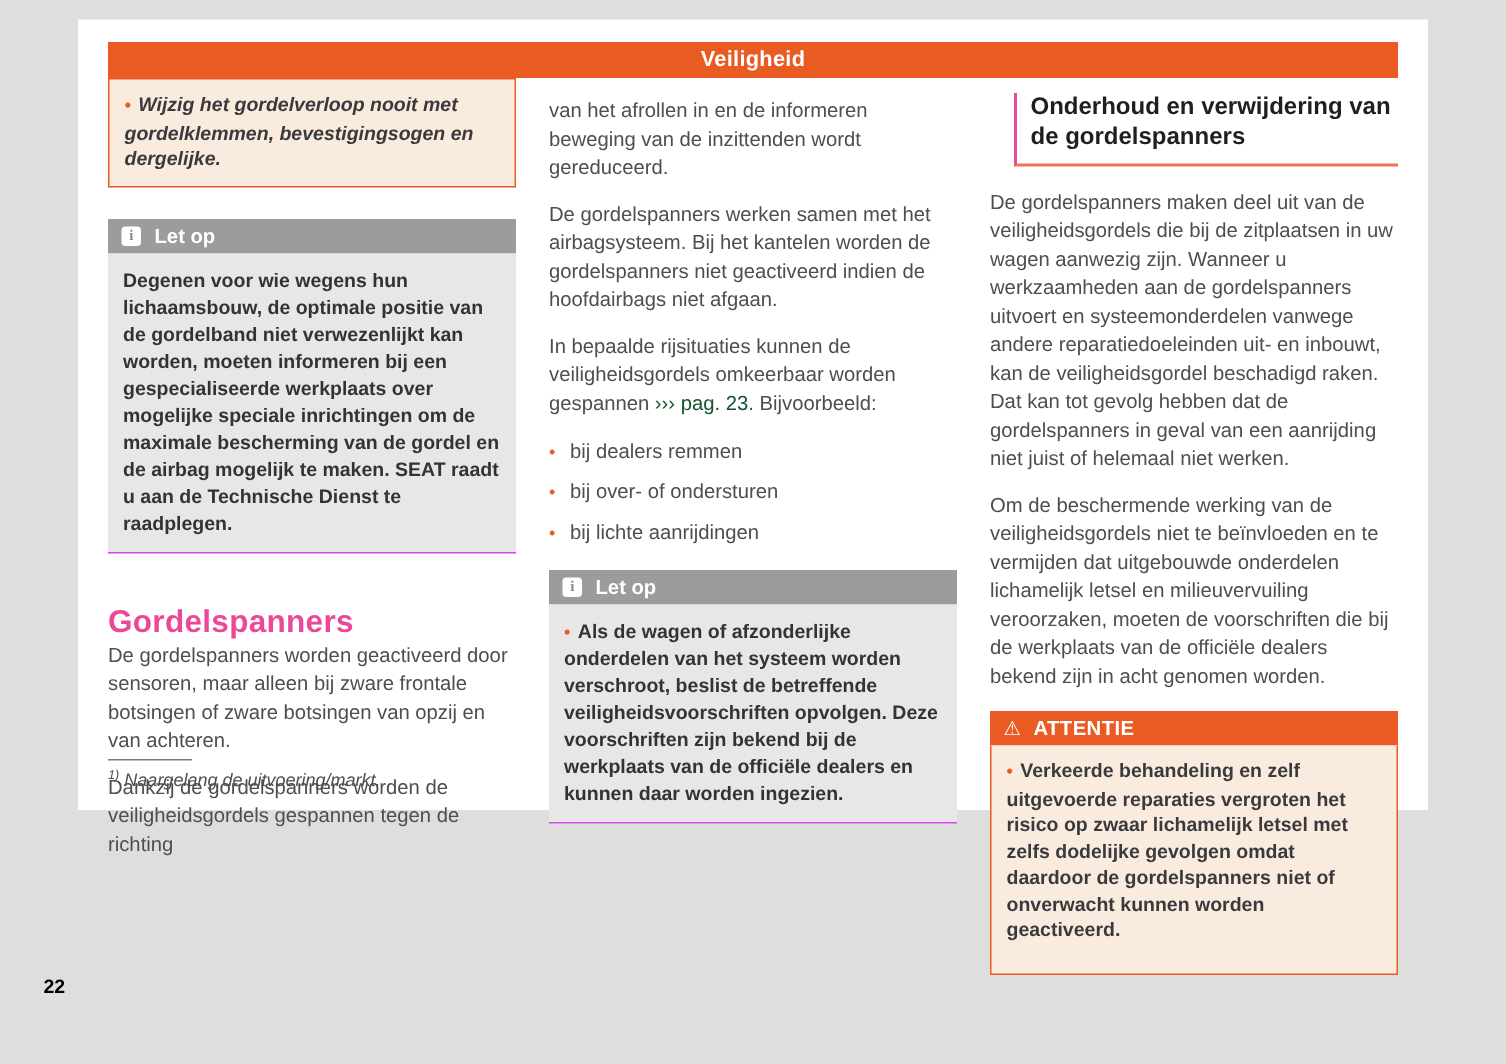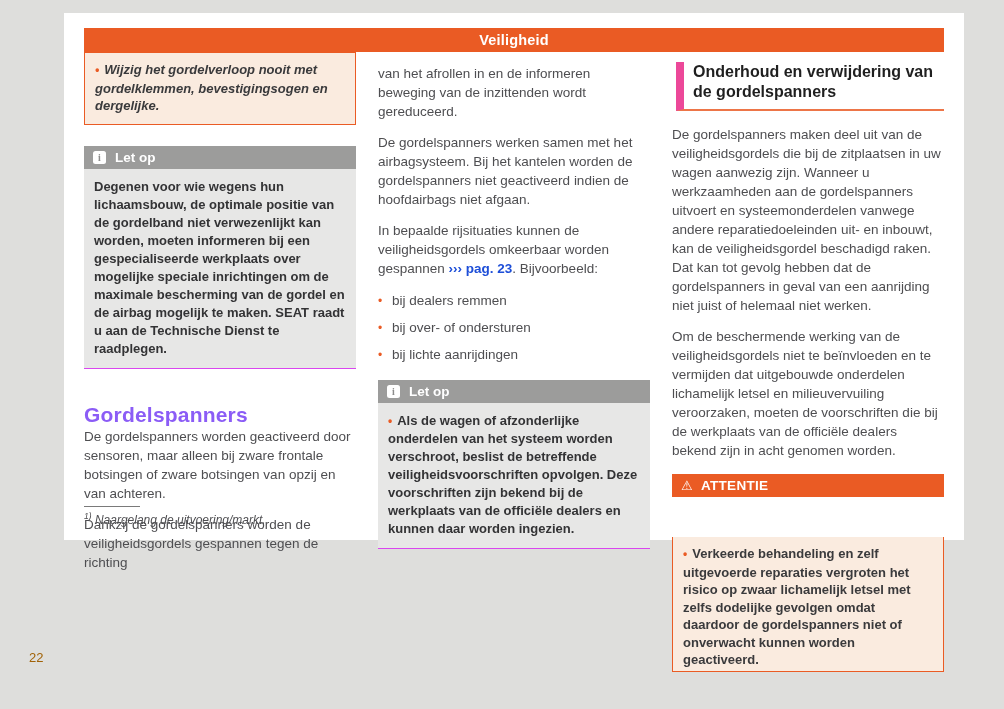--- a/index.html
+++ b/index.html
@@ -4,21 +4,21 @@
 <style>
   * { box-sizing: border-box; }
   html,body { margin:0; padding:0; }
   body {
     width:1004px; height:709px;
     background:#DEDEDC;
     font-family:"Liberation Sans", sans-serif;
     position:relative; overflow:hidden;
   }
   .page {
-    position:absolute; left:64px; top:13px;
+    position:absolute; left:52px; top:13px;
     width:900px; height:527px;
     background:#FFFFFF;
   }
   .header-bar {
     margin:15px 20px 0 20px; height:24px;
     background:#EA5B24; color:#FFFFFF;
     font-weight:700; font-size:14.5px; line-height:24px;
     text-align:center; letter-spacing:0.2px;
   }
   .columns {
@@ -64,36 +64,36 @@
     padding:9px 10px 10px 10px;
   }
   .note-body p {
     margin:0 0 10px 0; font-weight:700; color:#333335;
     font-size:13px; line-height:18px;
   }
   .note-body p:last-child { margin-bottom:0; }
 
   
   h1.chapter {
-    color:#8b5cf6; font-size:21px; font-weight:700;
+    color:#ec4899; font-size:21px; font-weight:700;
     margin:34px 0 0 0; letter-spacing:0.2px;
   }
   h2.section {
-    margin:22px 0 14px 4px;
+    margin:22px 0 14px 16px;
     font-size:16px; line-height:20px; color:#1F1F1F; font-weight:700;
-    border-left:8px solid #ec4899;
+    border-left:2px solid #ec4899;
     border-bottom:2px solid #ED7548;
     padding:0 0 7px 9px;
   }
   h2.section.top { margin-top:10px; }
   h3.subheading {
     font-size:14px; color:#242426; font-weight:700;
     margin:20px 0 10px 0;
   }
-  .pref { font-weight:700; color:#1d4ed8; }
+  .pref { font-weight:400; color:#14532d; }
 
   
   ul.bullets { list-style:none; margin:14px 0 16px 0; padding:0; }
   ul.bullets li {
     position:relative; padding-left:14px; margin-bottom:9px;
     font-size:13.5px; line-height:18px; color:#4E4E51;
   }
   ul.bullets li .li-bullet {
     position:absolute; left:0; top:0; color:#EA5B24; font-size:12px;
   }
@@ -101,30 +101,30 @@
   
   .attention { margin-top:14px; }
   .attn-head {
     background:#EA5B24; color:#FFFFFF;
     font-weight:700; font-size:13.5px; letter-spacing:0.3px;
     padding:4px 9px; display:flex; align-items:center; gap:8px;
   }
   .warn-icon { font-size:13px; line-height:1; font-weight:400; }
   .attn-body {
     border:1px solid #EA5B24; border-top:none;
-    background:#FAEBDF; padding:8px 10px 2px 10px;margin-top:40px;
+    background:#FAEBDF; padding:8px 10px 20px 10px;
   }
 
   
   .footnote { position:absolute; left:20px; bottom:12px;font-style:italic; }
   .footnote .rule { width:56px; border-top:1px solid #7A7A7A; margin-bottom:6px; }
   .footnote p { margin:0; font-size:12px; line-height:15px; color:#4E4E51; }
   .page-number {
     position:absolute; left:29px; top:650px;
-    font-weight:400; font-size:13px; color:#a16207;
+    font-weight:700; font-size:13px; color:#000000;
   }
 </style>
 </head>
 <body>
 
 <div class="page">
 
   <div class="header-bar">
     <span>Veiligheid</span>
   </div>

